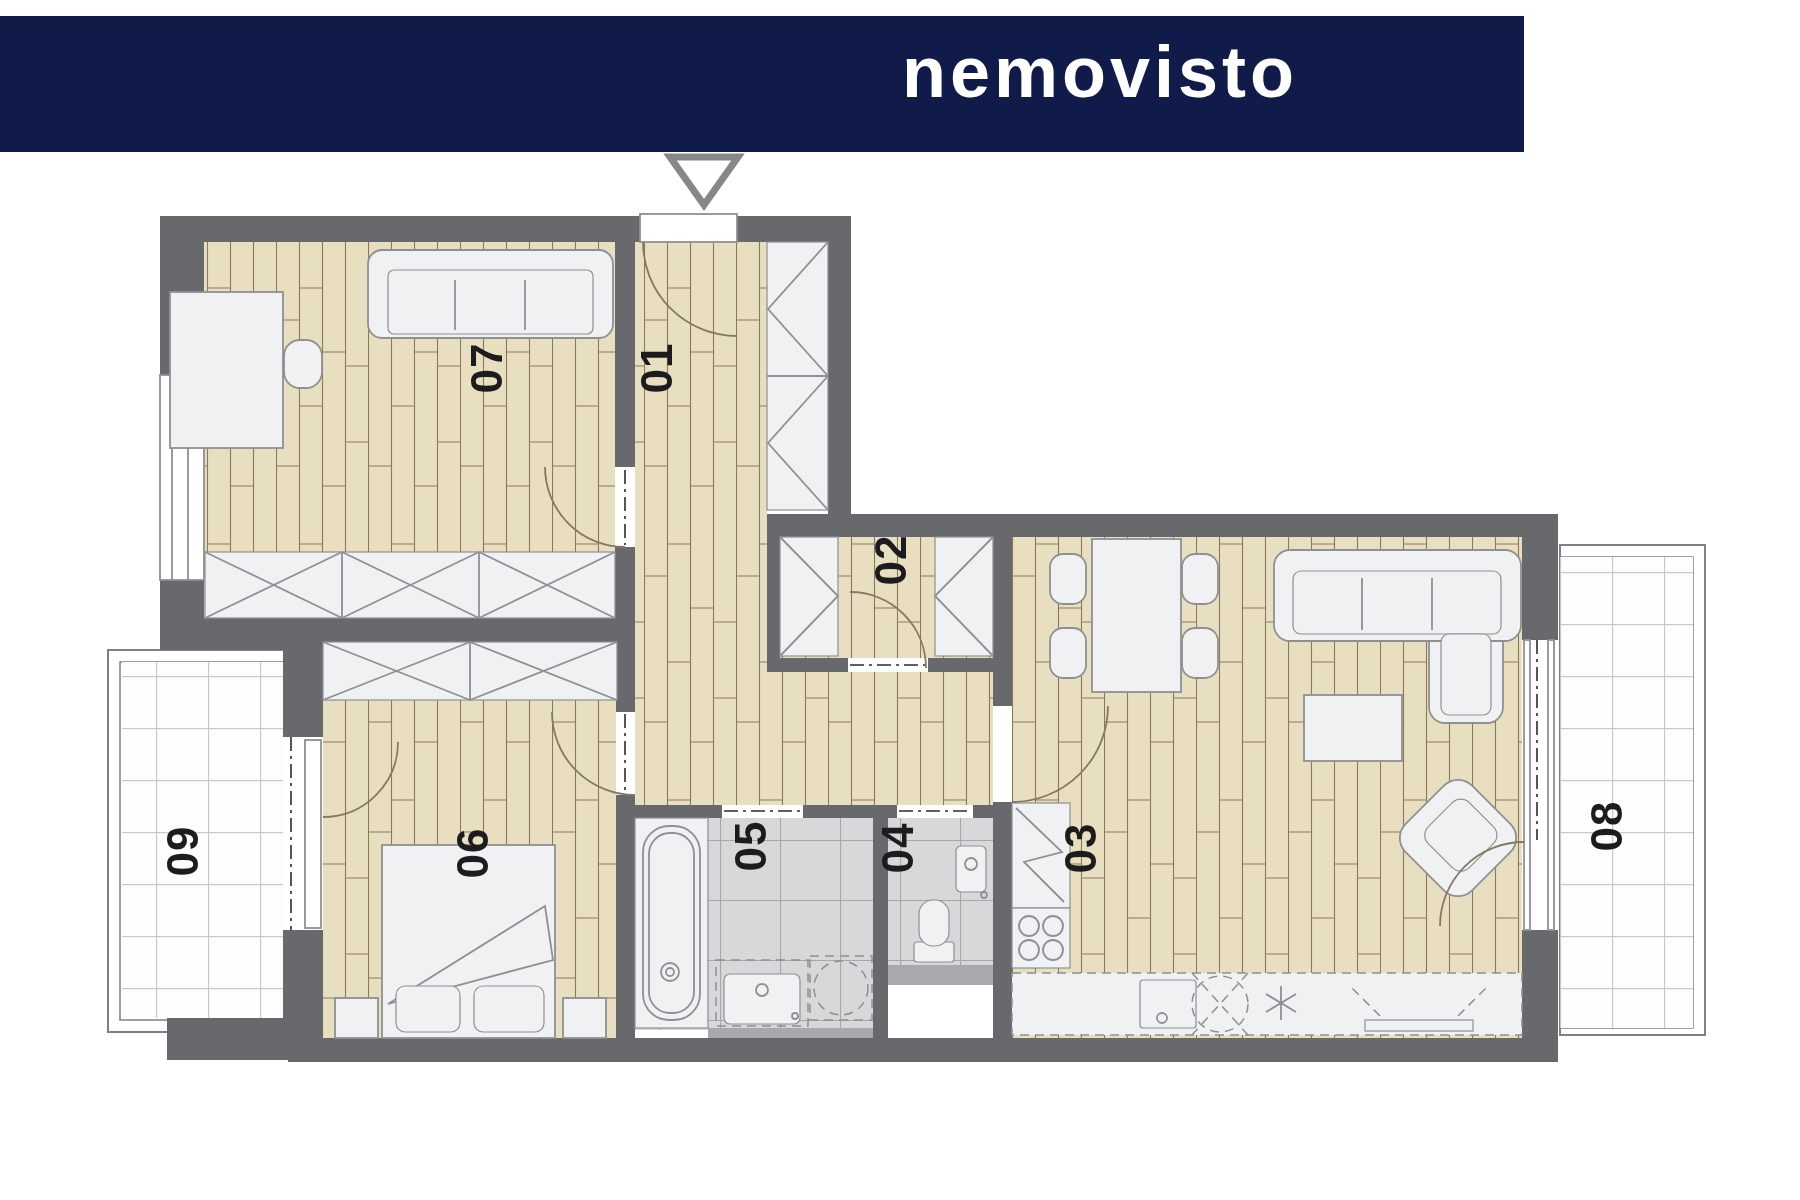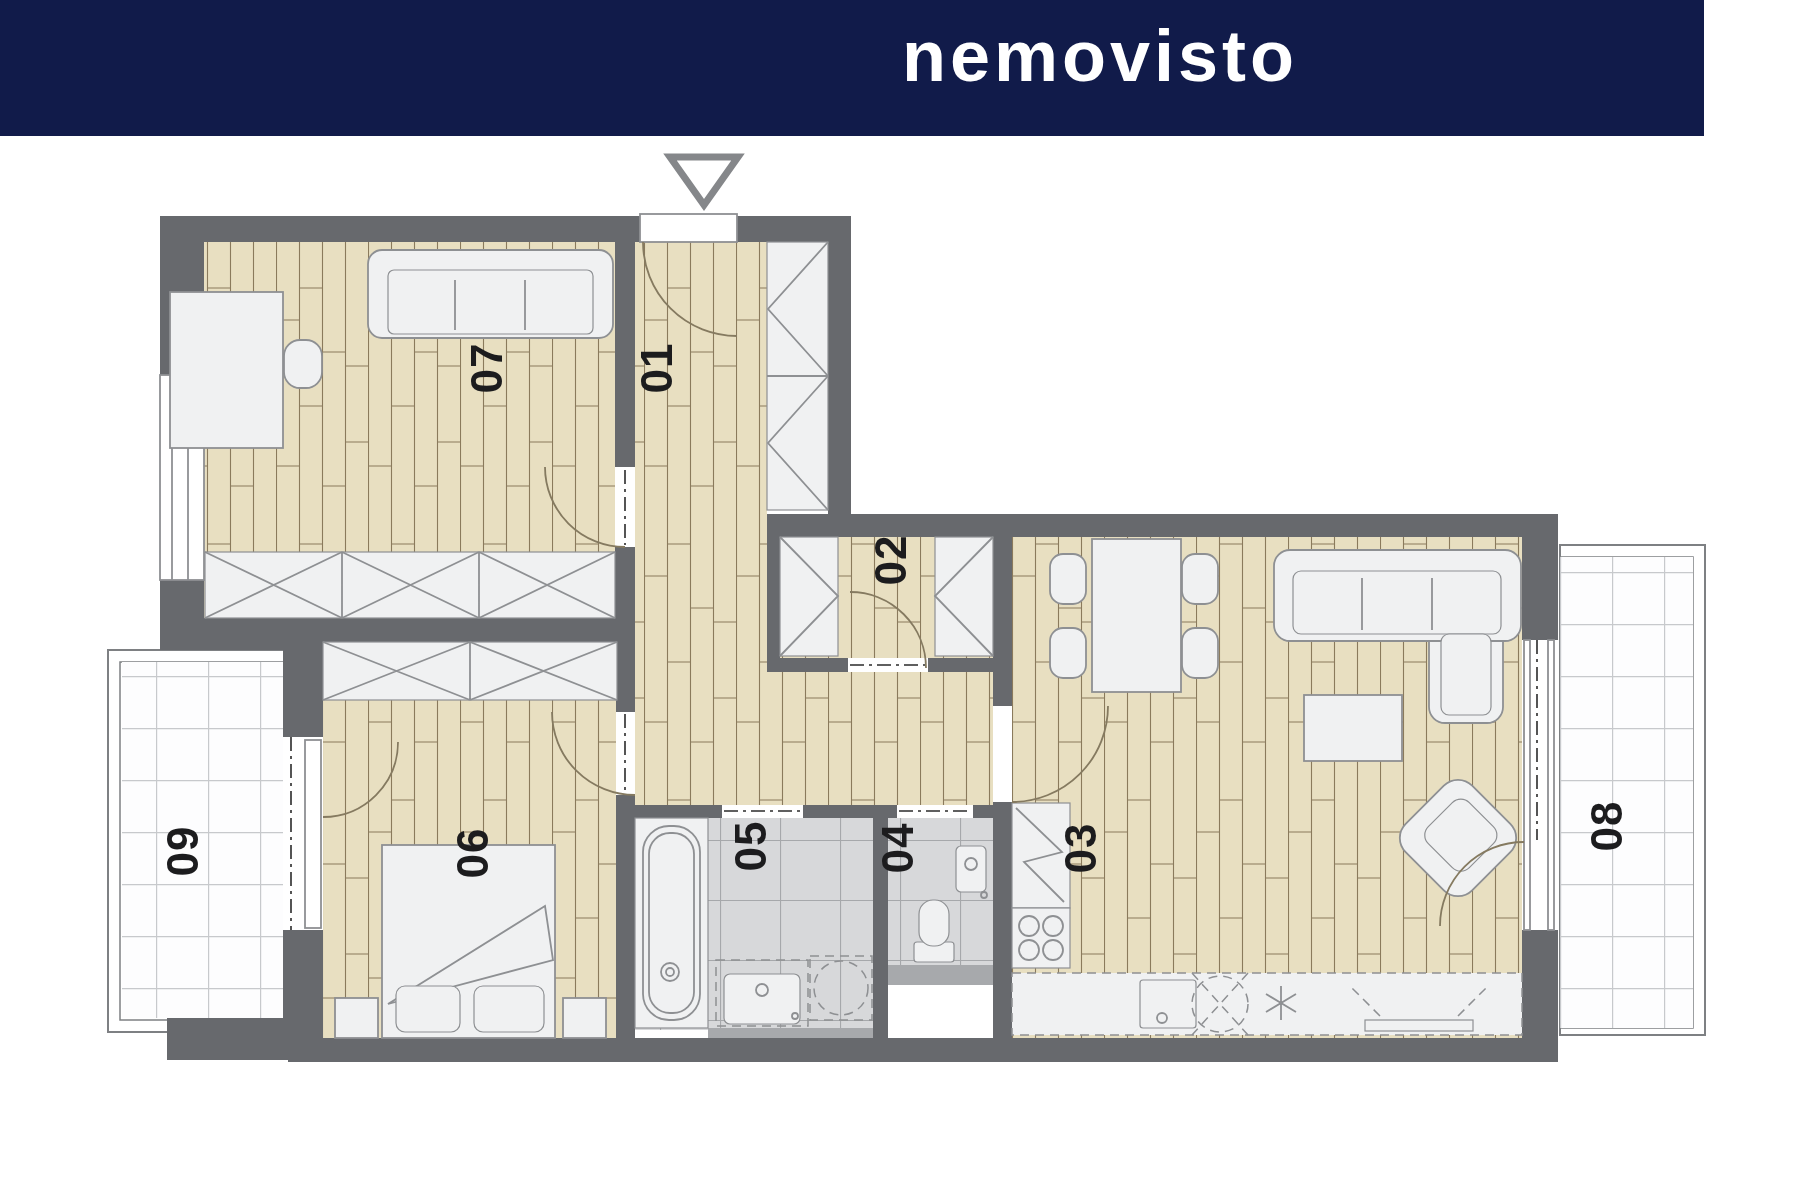--- a/index.html
+++ b/index.html
@@ -1,18 +1,18 @@
 <!DOCTYPE html>
 <html><head>
 <meta charset="utf-8">
 <style>
   html,body{margin:0;padding:0;background:#fff;}
   .page{position:relative;width:1800px;height:1200px;background:#ffffff;overflow:hidden;
         font-family:"Liberation Sans",sans-serif;}
-  .header{position:absolute;left:0;top:0;width:1704px;height:136px;background:#111b4a;}
+  .header{position:absolute;left:0;top:16px;width:1524px;height:136px;background:#111b4a;}
   .logo{position:absolute;left:902px;top:20px;font-size:72px;font-weight:700;color:#ffffff;
         letter-spacing:4px;line-height:1;}
   svg{position:absolute;left:0;top:0;}
   .room-label{font-family:"Liberation Sans",sans-serif;font-size:44px;font-weight:600;
               fill:#1c1c1e;letter-spacing:1px;}
   .wall{fill:#67696d;}
   .furn{fill:#f0f1f2;stroke:#8e9093;stroke-width:1.8;}
   .furn-thin{fill:#f0f1f2;stroke:#8e9093;stroke-width:1.2;}
   .line{stroke:#8e9093;stroke-width:1.8;fill:none;}
   .dash{stroke:#8e9093;stroke-width:1.5;fill:none;stroke-dasharray:9 6;}

